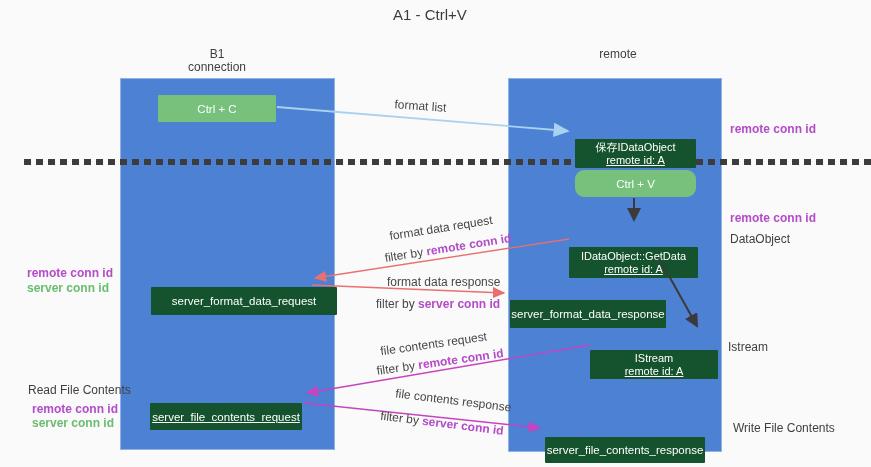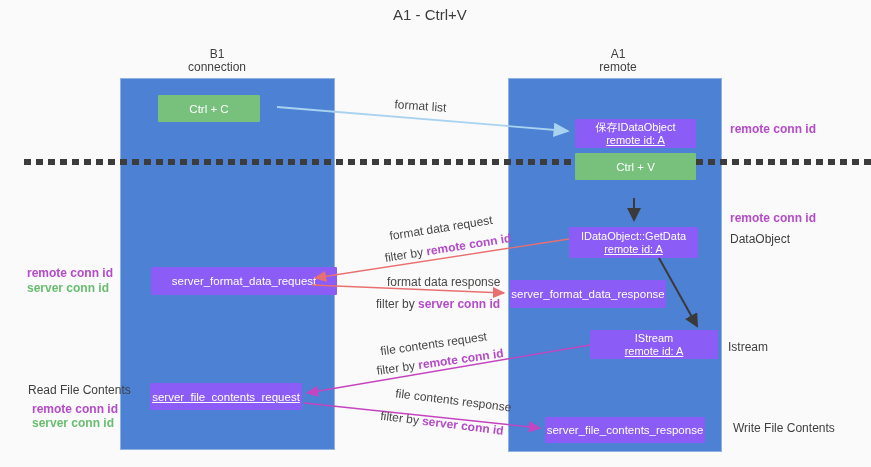--- a/index.html
+++ b/index.html
@@ -17,21 +17,21 @@
   .col-right{left:508px;width:214px;height:374px;}
 
   .dashed{position:absolute;left:24px;top:159px;width:847px;height:6px;z-index:3;
           background:repeating-linear-gradient(90deg,#3c3c3c 0 7px,transparent 7px 12px);}
 
   svg.arrows{position:absolute;left:0;top:0;z-index:4;pointer-events:none;}
 
   .box{position:absolute;display:flex;flex-direction:column;align-items:center;
        justify-content:center;color:#ffffff;text-align:center;z-index:3;
        border-radius:1px;}
-  .orange{background:#8b5cf6;}
+  .orange{background:#14532d;margin-top:20px;}
   .green{background:#77c17d;}
   .box .l1{font-size:11px;line-height:13px;}
   .box .l2{font-size:11px;line-height:13px;text-decoration:underline;}
   .box .single{font-size:11.5px;}
 
   .lbl{position:absolute;font-size:12px;color:#474747;white-space:nowrap;z-index:5;
        transform-origin:center center;}
   .lbl.center{text-align:center;}
   .purple{color:#b44bc8;font-weight:700;}
   .greent{color:#69bd70;font-weight:700;}
@@ -44,21 +44,20 @@
 
   <div class="title">
     <div>A1 - Ctrl+V</div>
   </div>
 
   <div class="col-header" style="left:147px;">
     <div>B1</div>
     <div>connection</div>
   </div>
   <div class="col-header" style="left:548px;">
-    <div>A1</div>
     <div>remote</div>
   </div>
 
   <div class="column col-left"></div>
   <div class="column col-right"></div>
 
   <div class="dashed"></div>
 
   <svg class="arrows" width="871" height="467">
     <defs>
@@ -77,30 +76,30 @@
     </defs>
     <line x1="277" y1="107" x2="568" y2="131" stroke="#a8d2f0" stroke-width="1.8" marker-end="url(#mblue)"></line>
     <line x1="634" y1="198" x2="634" y2="220" stroke="#3a3a3a" stroke-width="2" marker-end="url(#mblack)"></line>
     <line x1="569" y1="239" x2="315" y2="278" stroke="#e97070" stroke-width="1.4" marker-end="url(#mred)"></line>
     <line x1="312" y1="285" x2="504" y2="293" stroke="#e97070" stroke-width="1.4" marker-end="url(#mred)"></line>
     <line x1="659" y1="258" x2="697" y2="326" stroke="#3a3a3a" stroke-width="2" marker-end="url(#mblack)"></line>
     <line x1="590" y1="345" x2="307" y2="393" stroke="#c644c0" stroke-width="1.4" marker-end="url(#mmag)"></line>
     <line x1="304" y1="403" x2="540" y2="428" stroke="#c644c0" stroke-width="1.4" marker-end="url(#mmag)"></line>
   </svg>
 
-  <div class="box green" style="left:158px;top:95px;width:102px;height:27px;">
+  <div class="box green" style="left:158px;top:95px;width:118px;height:27px;">
     <div class="single">Ctrl + C</div>
   </div>
 
   <div class="box orange" style="left:575px;top:119px;width:121px;height:29px;">
     <div class="l1">保存IDataObject</div>
     <div class="l2">remote id: A</div>
   </div>
 
-  <div class="box green" style="left:575px;top:153px;width:121px;height:27px;">
+  <div class="box green" style="left:575px;top:170px;width:121px;height:27px;border-radius:9px;">
     <div class="single">Ctrl + V</div>
   </div>
 
   <div class="box orange" style="left:569px;top:227px;width:129px;height:31px;">
     <div class="l1">IDataObject::GetData</div>
     <div class="l2">remote id: A</div>
   </div>
 
   <div class="box orange" style="left:151px;top:267px;width:186px;height:28px;">
     <div class="single">server_format_data_request</div>

